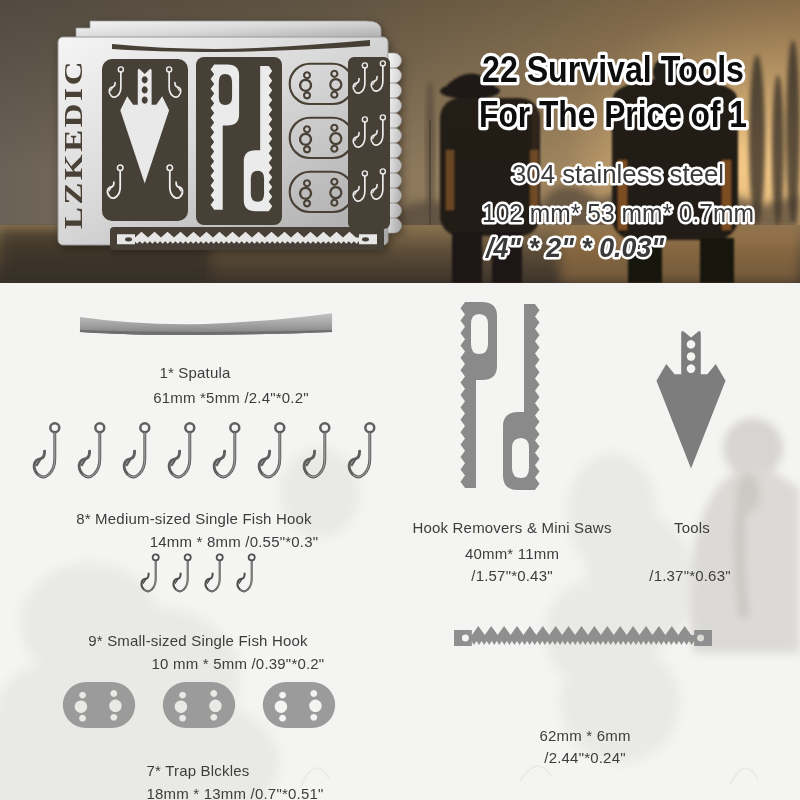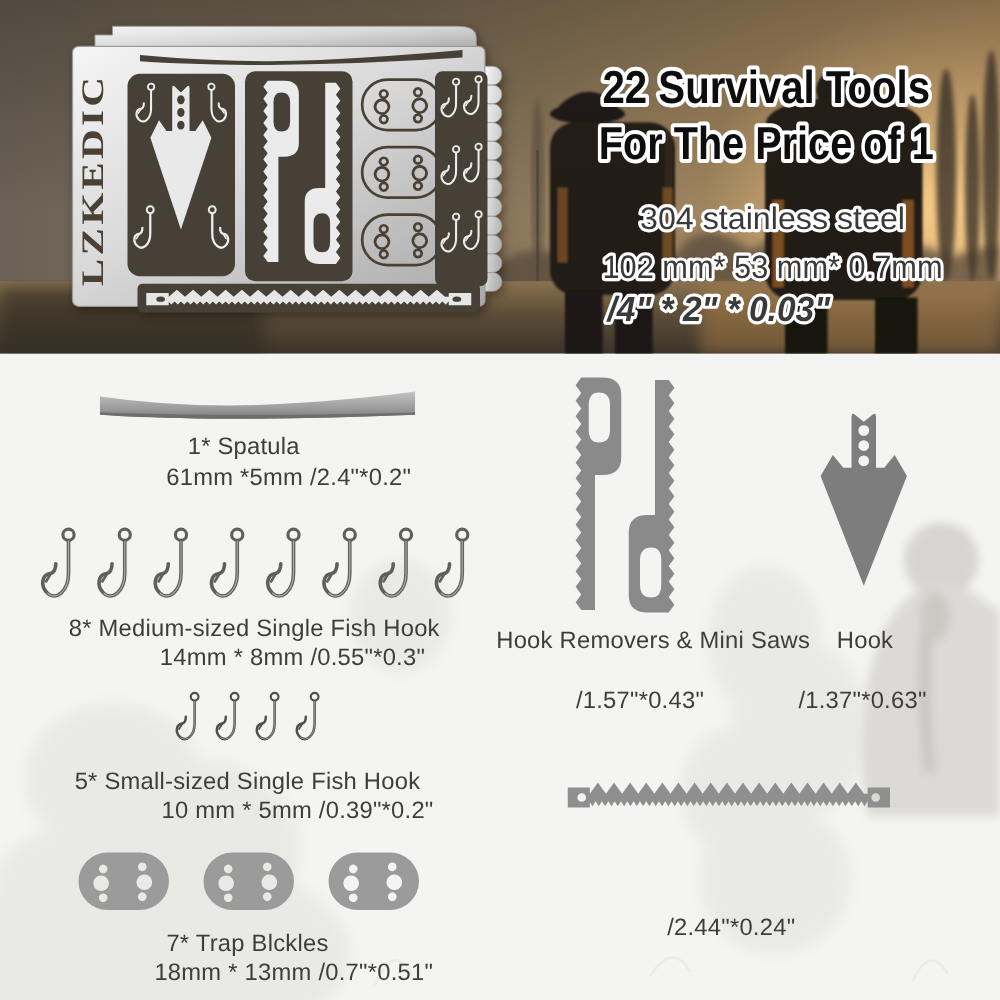--- a/index.html
+++ b/index.html
@@ -5,22 +5,22 @@
   html,body{margin:0;padding:0;background:#ffffff;}
   .stage{position:relative;width:800px;height:800px;overflow:hidden;background:#f4f4f2;
          font-family:"Liberation Sans",sans-serif;padding-left:36px;}
   .abs{position:absolute;}
   svg{display:block;}
   
   .photo-top{position:absolute;left:0;top:0;width:800px;height:283px;overflow:hidden;z-index:1;}
   
   .ghost{position:absolute;left:0;top:283px;width:800px;height:517px;z-index:0;}
   
-  .cap{position:absolute;z-index:3;color:#3d3d3d;font-size:19px;line-height:1.15;
-       text-align:center;letter-spacing:.2px;white-space:nowrap;}
+  .cap{position:absolute;z-index:3;color:#3d3d3d;font-size:15px;line-height:1.15;
+       text-align:center;letter-spacing:.2px;white-space:nowrap;margin-top:17px;}
   .hero-text-svg{position:absolute;z-index:3;}
   .card-svg{position:absolute;left:46px;top:13px;z-index:4;filter:drop-shadow(2px 3px 4px rgba(20,15,10,.45));}
   .tool{z-index:2;}
   .row{display:flex;position:absolute;z-index:2;}
 </style>
 </head>
 <body>
 
 <div class="stage">
 
@@ -255,48 +255,50 @@
   <div class="cap" style="left:55px;top:493px;width:278px">8* Medium-sized Single Fish Hook</div>
   <div class="cap" style="left:109px;top:516px;width:250px">14mm * 8mm /0.55"*0.3"</div>
 
   <svg class="abs tool" style="left:452px;top:300px" width="100" height="200" viewBox="0 0 100 200">
     <g fill="#8a8a8a">
       <use href="#sym-P"></use>
       <use href="#sym-P" transform="translate(96,192) rotate(180)"></use>
     </g>
   </svg>
   <div class="cap" style="left:397px;top:502px;width:230px">Hook Removers &amp; Mini Saws</div>
+  <div class="cap" style="left:432px;top:528px;width:160px">40mm* 11mm</div>
   <div class="cap" style="left:432px;top:550px;width:160px">/1.57"*0.43"</div>
 
   <svg class="abs tool" style="left:649px;top:326px" width="84" height="146" viewBox="0 0 90 155">
     <use href="#sym-arrow-path" fill="#7d7d7d"></use>
   </svg>
-  <div class="cap" style="left:632px;top:502px;width:120px">Hook</div>
+  <div class="cap" style="left:632px;top:502px;width:120px">Tools</div>
   <div class="cap" style="left:610px;top:550px;width:160px">/1.37"*0.63"</div>
 
   <div class="row" style="left:137px;top:552px;gap:4px">
     <svg width="28" height="47" viewBox="0 0 40 70">
       <use href="#sym-hook" style="color:#4f4f4f"></use>
     </svg>
   <svg width="28" height="47" viewBox="0 0 40 70">
       <use href="#sym-hook" style="color:#4f4f4f"></use>
     </svg>
       <svg width="28" height="47" viewBox="0 0 40 70">
       <use href="#sym-hook" style="color:#4f4f4f"></use>
     </svg>
       <svg width="28" height="47" viewBox="0 0 40 70">
       <use href="#sym-hook" style="color:#4f4f4f"></use>
     </svg>
     </div>
-  <div class="cap" style="left:58px;top:615px;width:280px">5* Small-sized Single Fish Hook</div>
+  <div class="cap" style="left:58px;top:615px;width:280px">9* Small-sized Single Fish Hook</div>
   <div class="cap" style="left:108px;top:638px;width:260px">10 mm * 5mm /0.39"*0.2"</div>
 
   <svg class="abs tool" style="left:454px;top:623px" width="258" height="30" viewBox="0 0 260 30">
     <use href="#sym-saw-path" fill="#8f8f8f"></use>
   </svg>
+  <div class="cap" style="left:505px;top:710px;width:160px">62mm * 6mm</div>
   <div class="cap" style="left:505px;top:732px;width:160px">/2.44"*0.24"</div>
 
   <div class="row" style="left:62px;top:676px;gap:26px">
     <svg width="74" height="58" viewBox="0 0 90 58">
       <use href="#sym-buckle-path" fill="#9b9b9b"></use>
     </svg>
   <svg width="74" height="58" viewBox="0 0 90 58">
       <use href="#sym-buckle-path" fill="#9b9b9b"></use>
     </svg>
       <svg width="74" height="58" viewBox="0 0 90 58">

